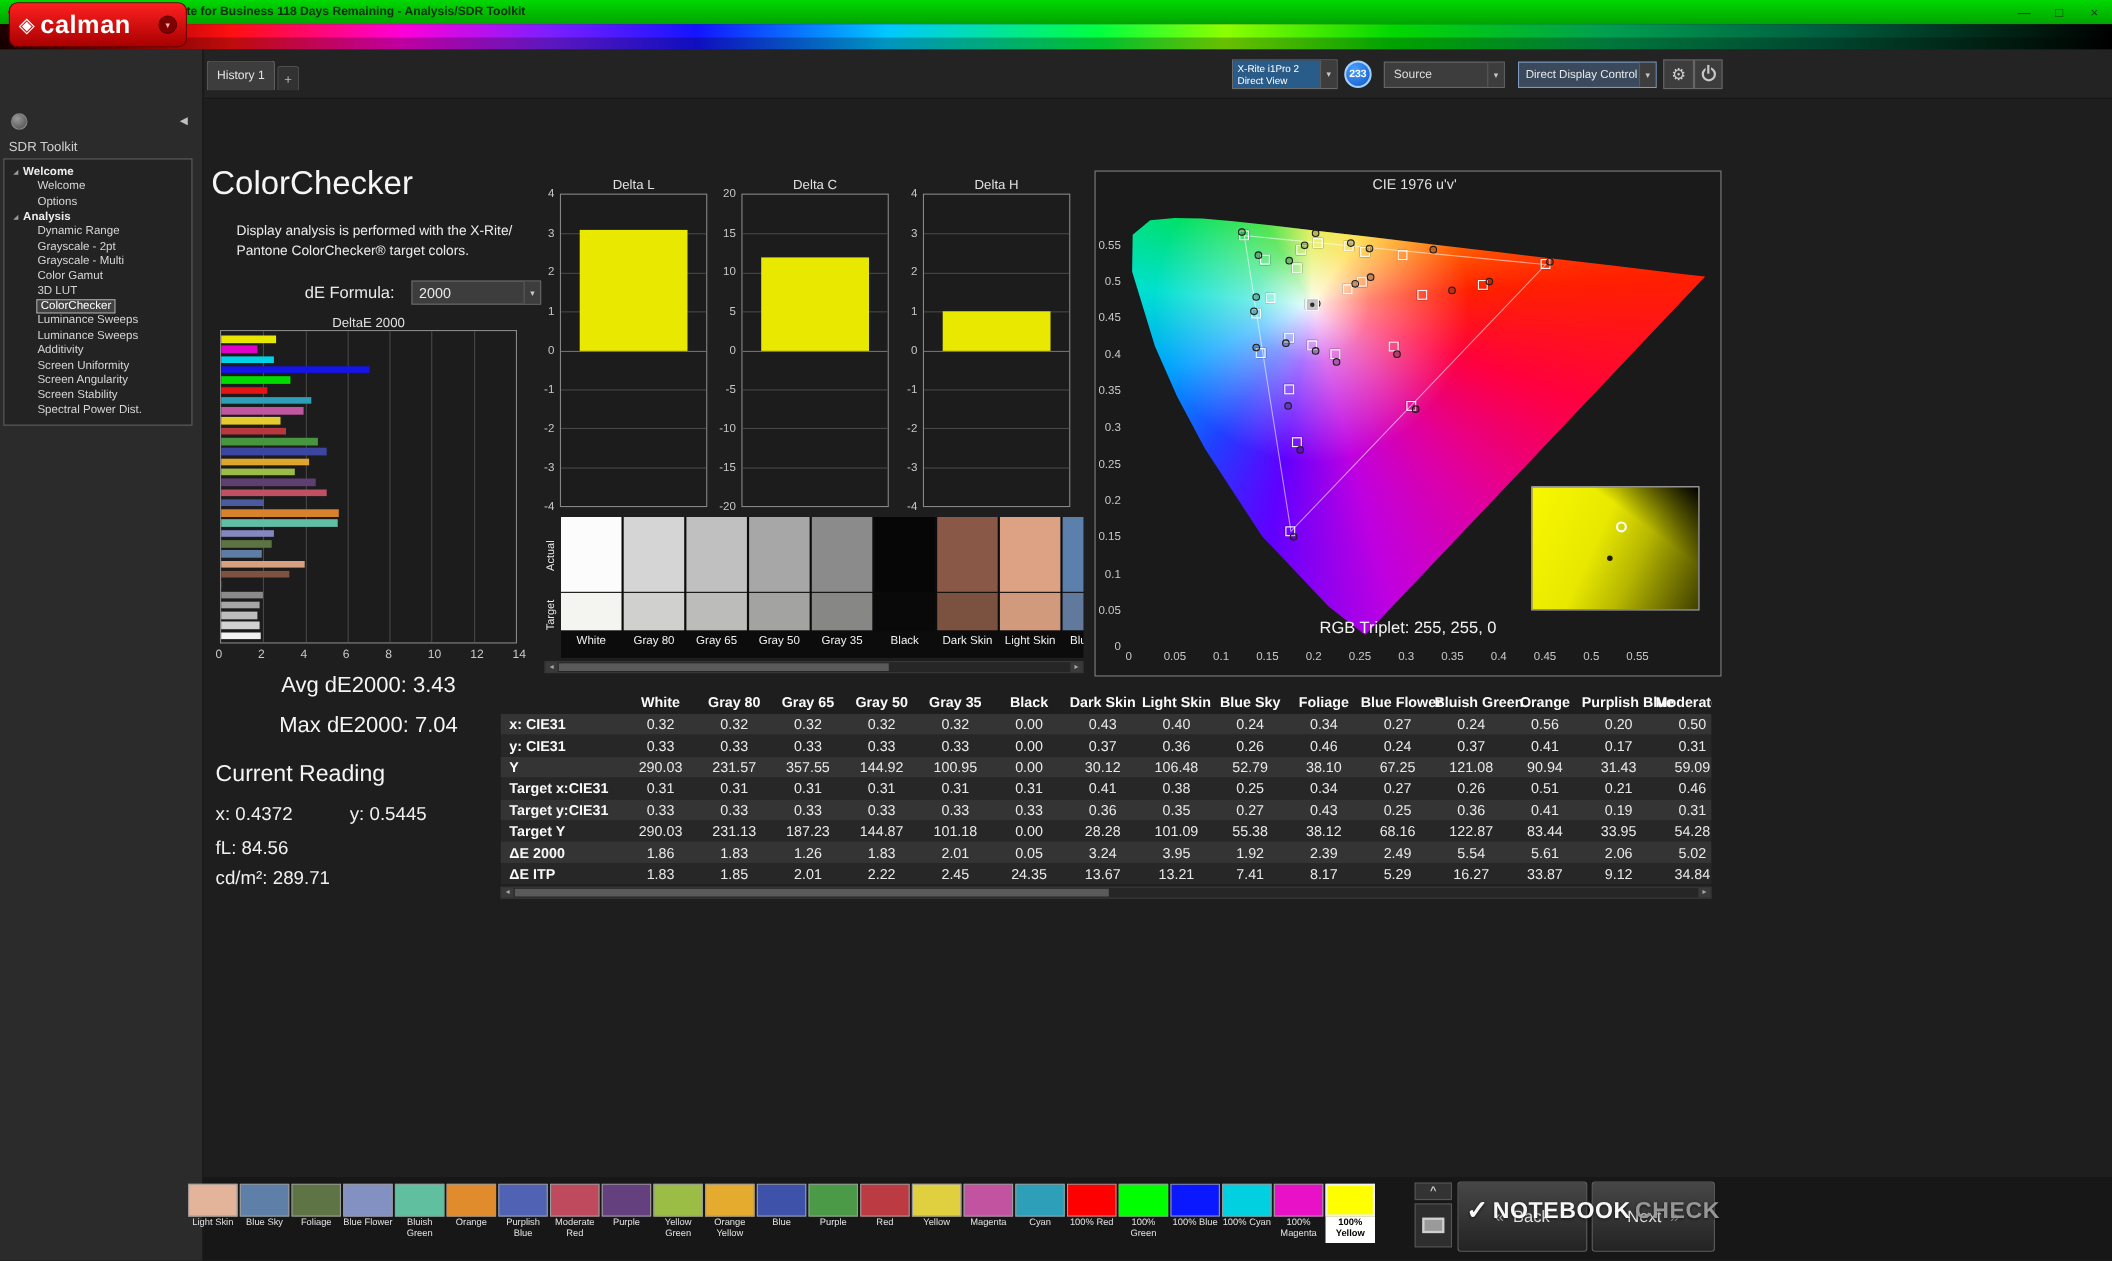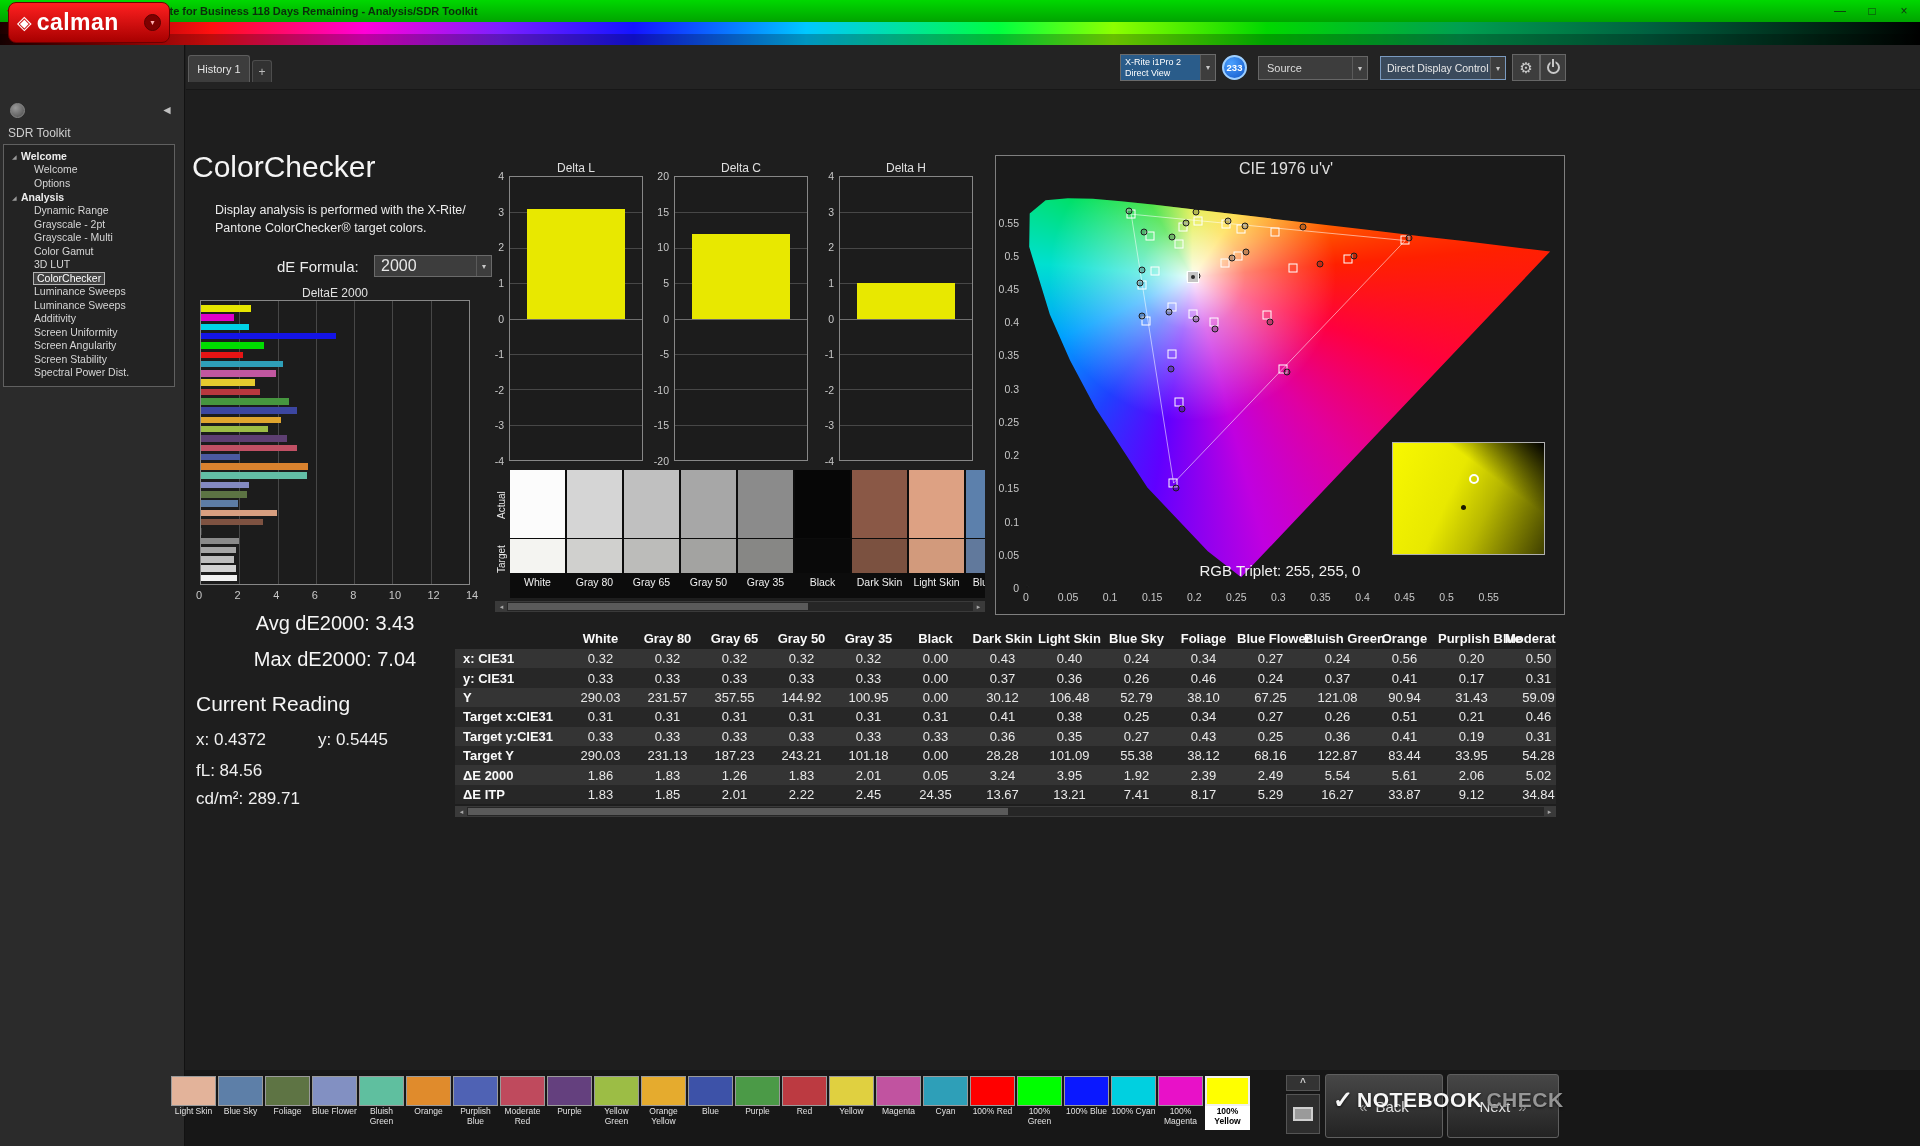--- a/index.html
+++ b/index.html
@@ -79,21 +79,21 @@
     width:5px; height:6px; background:#3d3d3d; }
   .power-icon::after { content:''; position:absolute; left:50%; top:-4px; transform:translateX(-50%);
     width:2px; height:8px; background:#c8c8c8; }
 
   
   #cc-title { position:absolute; left:192px; top:150px; font-size:30px; color:#f5f5f5; }
   #cc-desc { position:absolute; left:215px; top:201px; width:300px; font-size:12.5px; color:#ececec; line-height:1.45; }
   #def-label { position:absolute; left:277px; top:258px; font-size:15px; color:#ececec; }
   #def-select { position:absolute; left:374px; top:255px; width:118px; height:22px; background:#3d3d3d;
     border:1px solid #6a6a6a; display:flex; align-items:center; }
-  #def-select .stxt { flex:1; font-size:16px; color:#e8e8e8; padding-left:6px; }
+  #def-select .stxt { flex:1; font-size:13px; color:#e8e8e8; padding-left:6px; }
 
   #de-title { position:absolute; left:200px; top:286px; width:270px; text-align:center; font-size:12px; color:#e0e0e0; }
   #de-plot { position:absolute; left:200px; top:300px; width:270px; height:285px; border:1px solid #878787;
     background:#1c1c1c; overflow:hidden; }
   .vline { position:absolute; top:0; bottom:0; width:1px; background:#474747; }
   .de-bar { position:absolute; left:0; }
   #de-axis { position:absolute; left:200px; top:589px; width:290px; height:14px; font-size:11px; color:#c8c8c8; }
   .de-tick { position:absolute; top:0; }
 
   #avg-text { position:absolute; left:200px; top:612px; width:270px; text-align:center; font-size:20px; color:#f5f5f5; }
@@ -134,21 +134,21 @@
   .hs-arrow.right { right:0; }
   .hs-thumb { position:absolute; top:1px; height:7px; background:#5a5a5a; }
   #patch-scroll { left:495px; top:601px; width:490px; }
   #patch-scroll .hs-thumb { left:12px; width:300px; }
   #table-scroll { left:455px; top:806px; width:1101px; }
   #table-scroll .hs-thumb { left:12px; width:540px; }
 
   
   #cie-panel { position:absolute; left:995px; top:155px; width:570px; height:460px;
     border:1px solid #7f7f7f; background:#1a1a1a; }
-  #cie-title { position:absolute; left:995px; top:160px; width:570px; text-align:center; font-size:16px; color:#e0e0e0;padding-left:12px; }
+  #cie-title { position:absolute; left:995px; top:160px; width:570px; text-align:center; font-size:13px; color:#e0e0e0;padding-left:12px; }
   #cie-plot { position:absolute; left:1026px; top:176px; width:530px; height:412px; overflow:hidden; }
   #cie-shape { position:absolute; inset:0;
     clip-path:polygon(40.6% 97.4%, 34.3% 91.1%, 22.9% 75.6%, 13.1% 56.3%, 8.3% 44.7%, 4.5% 33.6%,
       0.6% 17.2%, 0.7% 9.1%, 3.7% 5.9%, 7.9% 5.4%, 12.6% 5.5%, 17.9% 6.1%, 24.3% 7.0%, 32.2% 8.2%,
       41.6% 9.6%, 52.6% 11.3%, 64.0% 13.0%, 74.5% 14.6%, 82.6% 15.8%, 88.3% 16.7%, 95.3% 17.8%, 98.9% 18.3%);
     background:
       radial-gradient(circle at 31.4% 24.5%, rgba(255,255,255,0.95) 0%, rgba(255,255,255,0.45) 11%, rgba(255,255,255,0) 30%),
       conic-gradient(from 0deg at 31.4% 24.5%,
         #d8e800 0deg, #ffd000 35deg, #ff8000 60deg, #ff2000 85deg, #ff0040 110deg,
         #e000a0 140deg, #c000e0 165deg, #6000ff 190deg, #2040ff 215deg,
@@ -683,21 +683,21 @@
       <div class="tcell">0.36</div>
       <div class="tcell">0.41</div>
       <div class="tcell">0.19</div>
       <div class="tcell">0.31</div>
     </div>
     <div class="trow odd">
       <div class="tcell tlabel">Target Y</div>
       <div class="tcell">290.03</div>
       <div class="tcell">231.13</div>
       <div class="tcell">187.23</div>
-      <div class="tcell">243.21</div>
+      <div class="tcell">144.87</div>
       <div class="tcell">101.18</div>
       <div class="tcell">0.00</div>
       <div class="tcell">28.28</div>
       <div class="tcell">101.09</div>
       <div class="tcell">55.38</div>
       <div class="tcell">38.12</div>
       <div class="tcell">68.16</div>
       <div class="tcell">122.87</div>
       <div class="tcell">83.44</div>
       <div class="tcell">33.95</div>

